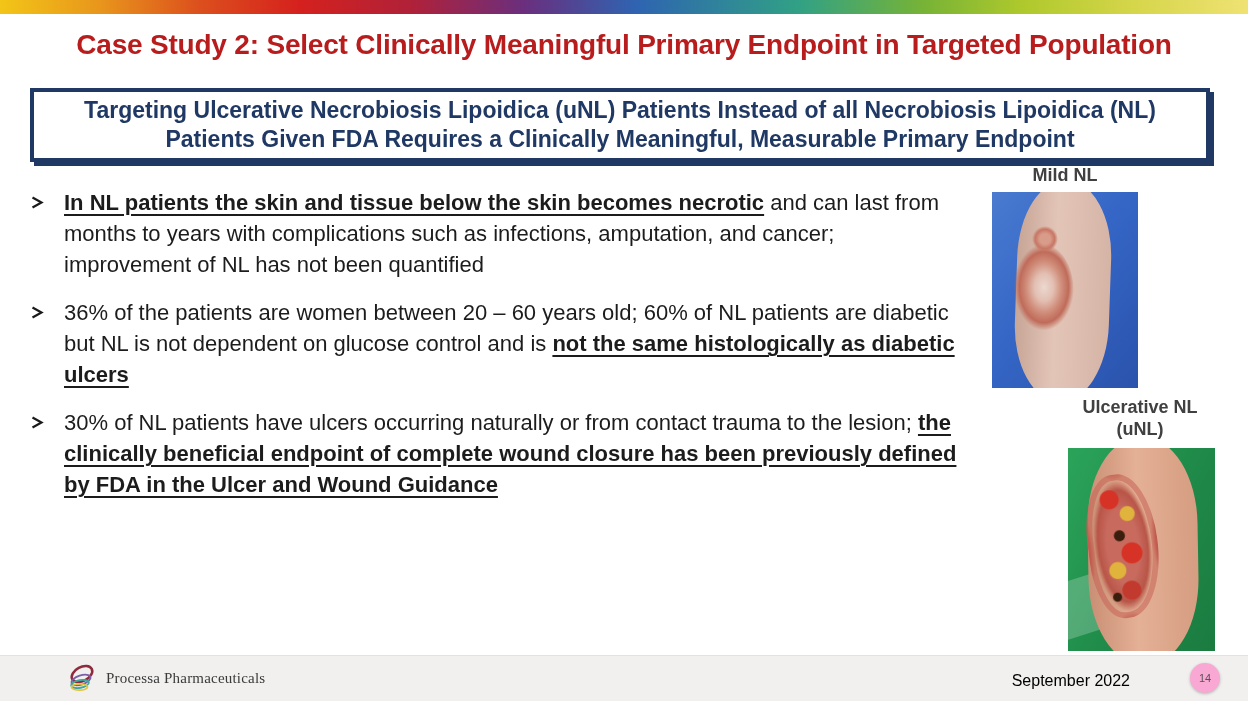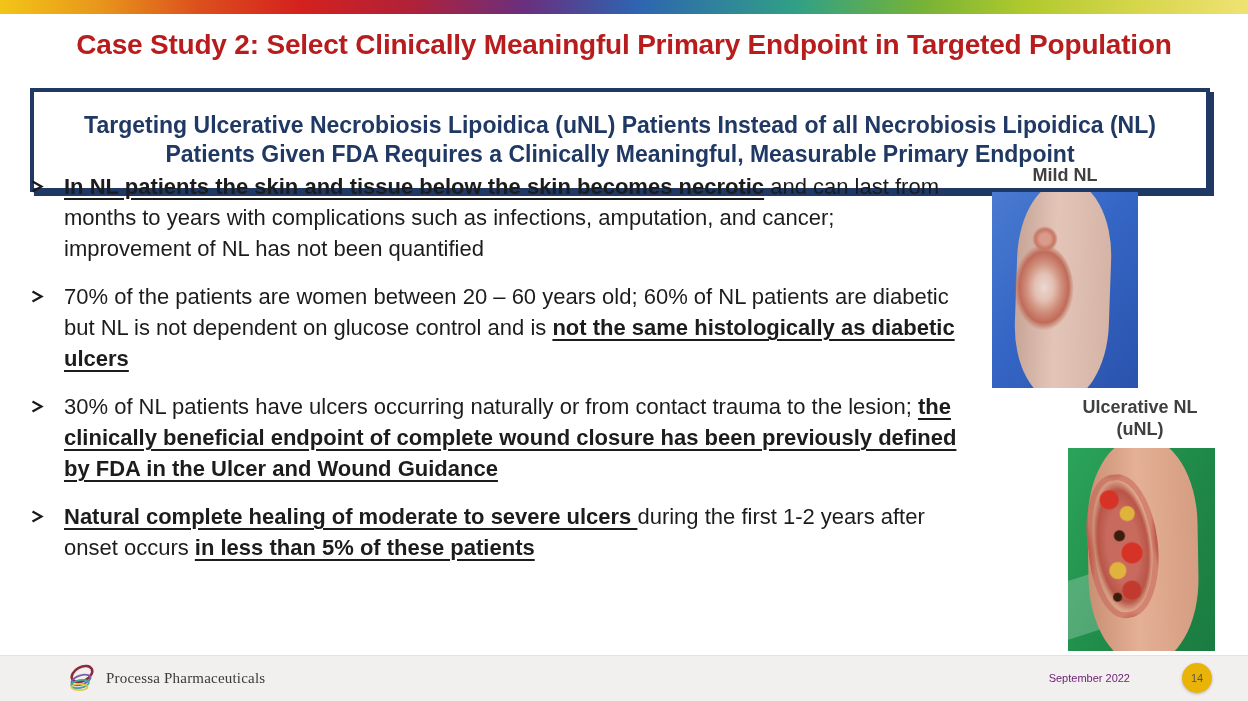--- a/index.html
+++ b/index.html
@@ -16,24 +16,24 @@
       #D6D64B 91%, #EFE273 100%);
   }
   .title{
     position:absolute;left:0;top:29px;width:100%;text-align:center;
     color:#b91c1c;font-weight:bold;font-size:28px;letter-spacing:-0.2px;
   }
   .header-box{
     position:absolute;left:30px;top:88px;width:1180px;box-sizing:border-box;
     border:4px solid #1F3864;box-shadow:4px 4px 0 #1F3864;background:#ffffff;
     color:#1F3864;font-weight:bold;font-size:23px;line-height:29px;
-    text-align:center;padding:19px 14px;
+    text-align:center;padding:4px 14px;
   }
   .content{
-    position:absolute;left:28px;top:171px;width:935px;
+    position:absolute;left:28px;top:187px;width:935px;
   }
   .bullet{display:flex;align-items:flex-start;margin-bottom:17px;}
   .bullet .arrow{flex:0 0 auto;margin:8px 0 0 2px;}
   .bullet-text{
     margin:0 0 0 19px;font-size:22px;line-height:31px;color:#1c1c1c;
   }
   .bullet-text .b{font-weight:bold;}
   .bullet-text .u{text-decoration:underline;text-decoration-thickness:2px;text-underline-offset:4px;}
   
   .photo-label{position:absolute;font-weight:bold;font-size:18px;line-height:22px;color:#404040;text-align:center;}
@@ -89,25 +89,25 @@
   
   .footer{
     position:absolute;left:0;bottom:0;width:100%;height:45px;background:#F1F0EE;
     border-top:1px solid #E4E2DF;
   }
   .brand{position:absolute;left:66px;top:5px;display:flex;align-items:center;}
   .brand-name{
     font-family:"Liberation Serif", serif;font-size:15px;color:#3A3A3A;margin-left:8px;letter-spacing:0.2px;
   }
   .footer-date{
-    position:absolute;right:118px;top:16px;font-size:11px;color:#701a75;
+    position:absolute;right:118px;top:16px;font-size:16px;color:#000000;
   }
   .page-badge{
-    position:absolute;right:36px;top:7px;width:30px;height:30px;border-radius:50%;
-    background:#eab308;box-shadow:0 1px 3px rgba(0,0,0,0.25);
+    position:absolute;right:28px;top:7px;width:30px;height:30px;border-radius:50%;
+    background:#f9a8d4;box-shadow:0 1px 3px rgba(0,0,0,0.25);
     display:flex;align-items:center;justify-content:center;
     font-size:11px;color:#555;
   }
 </style>
 </head>
 <body>
 
 <div class="slide">
 
   <div class="top-bar"></div>
@@ -121,37 +121,31 @@
       <svg class="arrow" width="15" height="15" viewBox="0 0 15 15">
         <path d="M2.5 2.5 L11.5 7.5 L2.5 12.5" fill="none" stroke="#1a1a1a" stroke-width="2.2" stroke-linejoin="miter"></path>
       </svg>
       <p class="bullet-text"><span class="b u">In NL patients the skin and tissue below the skin becomes necrotic</span><span> and can last from months to years with complications such as infections, amputation, and cancer; improvement of NL has not been quantified</span></p>
     </div>
 
     <div class="bullet">
       <svg class="arrow" width="15" height="15" viewBox="0 0 15 15">
         <path d="M2.5 2.5 L11.5 7.5 L2.5 12.5" fill="none" stroke="#1a1a1a" stroke-width="2.2" stroke-linejoin="miter"></path>
       </svg>
-      <p class="bullet-text"><span>70% of the patients are women between 20 – 60 years old; 60% of NL patients are diabetic but NL is not dependent on glucose control and is </span><span class="b u">not the same histologically as diabetic ulcers</span></p>
+      <p class="bullet-text"><span>36% of the patients are women between 20 – 60 years old; 60% of NL patients are diabetic but NL is not dependent on glucose control and is </span><span class="b u">not the same histologically as diabetic ulcers</span></p>
     </div>
 
     <div class="bullet">
       <svg class="arrow" width="15" height="15" viewBox="0 0 15 15">
         <path d="M2.5 2.5 L11.5 7.5 L2.5 12.5" fill="none" stroke="#1a1a1a" stroke-width="2.2" stroke-linejoin="miter"></path>
       </svg>
       <p class="bullet-text"><span>30% of NL patients have ulcers occurring naturally or from contact trauma to the lesion; </span><span class="b u">the clinically beneficial endpoint of complete wound closure has been previously defined by FDA in the Ulcer and Wound Guidance</span></p>
     </div>
 
 
-    <div class="bullet">
-      <svg class="arrow" width="15" height="15" viewBox="0 0 15 15">
-        <path d="M2.5 2.5 L11.5 7.5 L2.5 12.5" fill="none" stroke="#1a1a1a" stroke-width="2.2" stroke-linejoin="miter"></path>
-      </svg>
-      <p class="bullet-text"><span class="b u">Natural complete healing of moderate to severe ulcers </span><span>during the first 1-2 years after onset occurs </span><span class="b u">in less than 5% of these patients</span></p>
-    </div>
   </div>
 
   <div class="photo-label label-mild">Mild NL</div>
 
   <div class="photo photo1">
     <div class="leg"></div>
     <div class="lesion"></div>
   </div>
 
   <div class="photo-label label-unl">

